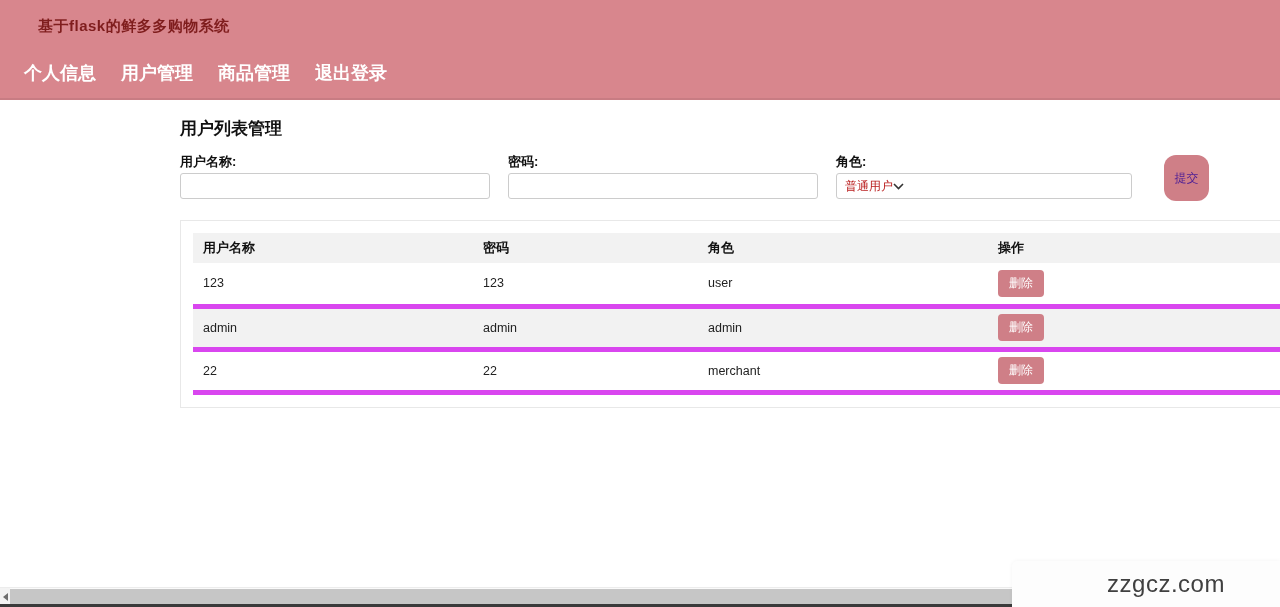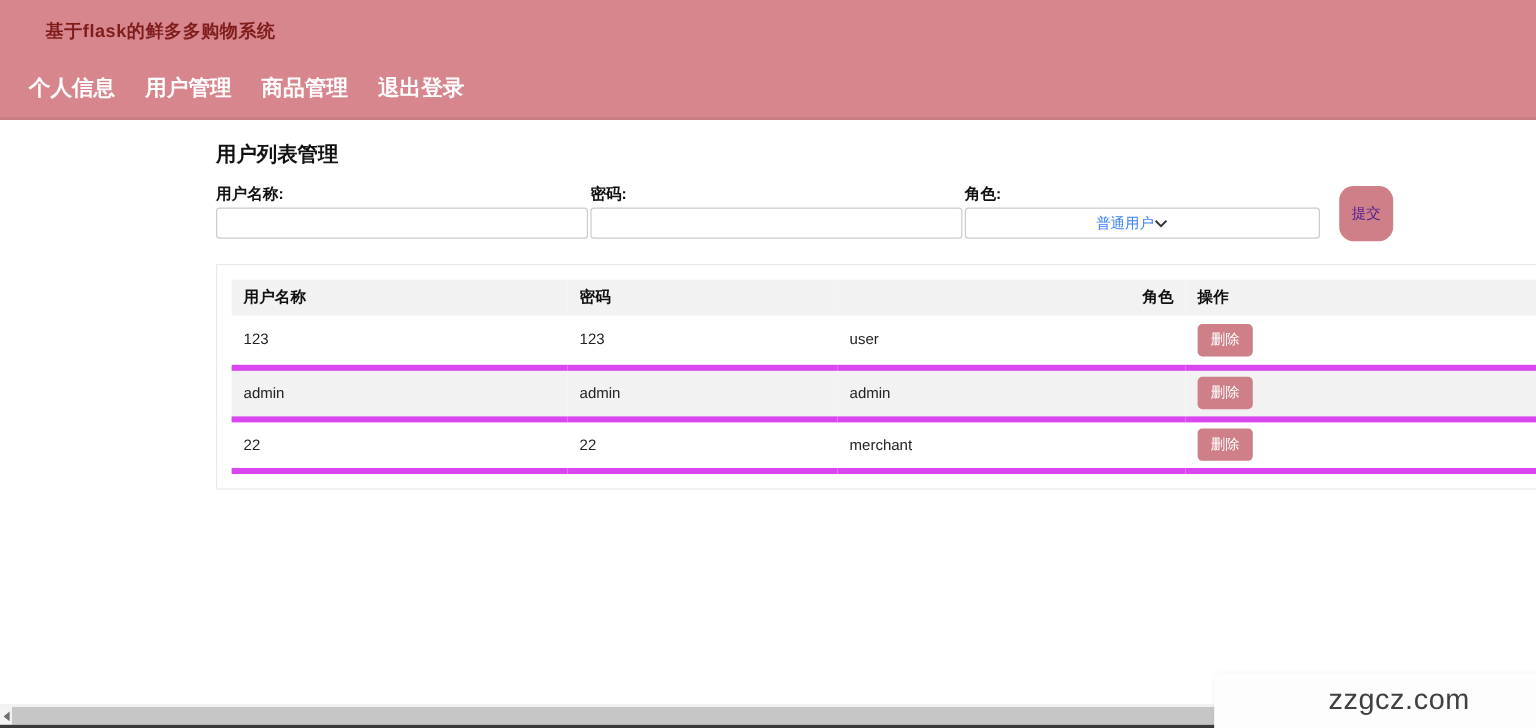--- a/index.html
+++ b/index.html
@@ -41,42 +41,43 @@
   }
   
   .main{padding-left:180px;}
   .page-title{
     margin:17px 0 0 0;
     font-size:17px;font-weight:bold;color:#111;
   }
   .form-row{
     display:flex;align-items:flex-start;
     margin-top:15px;
+    gap:16px;
   }
   .field-group{width:310px;margin-right:2px;}
   .field-group.role{width:296px;}
   .field-label{
     display:block;
     font-size:13px;font-weight:bold;color:#111;
     margin-bottom:5px;line-height:13px;
   }
   .text-input{
     width:100%;height:26px;
     border:1px solid #cccccc;border-radius:3px;
     padding:0 8px;font-size:12px;
     font-family:"Liberation Sans","DejaVu Sans",sans-serif;
     outline:none;background:#fff;
   }
   .select-box{
     width:100%;height:26px;
     border:1px solid #cccccc;border-radius:3px;
     background:#fff;
-    display:flex;align-items:center;justify-content:center;
+    display:flex;align-items:center;justify-content:flex-start;
     padding:0 26px 0 8px;
-    font-size:12px;color:#3b82f6;
+    font-size:12px;color:#b91c1c;
     cursor:pointer;
   }
   .chevron{display:flex;align-items:center;}
   .submit-btn{
     width:45px;height:46px;
     margin-left:14px;
     background:var(--button);
     border:none;border-radius:12px;
     color:#4c1d95;font-size:12px;
     font-family:"Liberation Sans","DejaVu Sans",sans-serif;
@@ -102,21 +103,21 @@
     font-size:13px;
   }
   .user-table td{
     height:43px;padding:0 10px;
     font-size:12.5px;color:#222;
     border-bottom:5px solid #d946ef;
   }
   .user-table tbody tr:nth-child(even) td{background:var(--stripe);}
   .user-table th:nth-child(1){width:280px;}
   .user-table th:nth-child(2){width:225px;}
-  .user-table th:nth-child(3){width:290px;text-align:right;}
+  .user-table th:nth-child(3){width:290px;}
   .delete-btn{
     width:46px;height:27px;
     background:var(--button);
     border:none;border-radius:4px;
     color:#ffffff;font-size:12px;
     font-family:"Liberation Sans","DejaVu Sans",sans-serif;
     cursor:pointer;
   }
   
   .hscrollbar{

